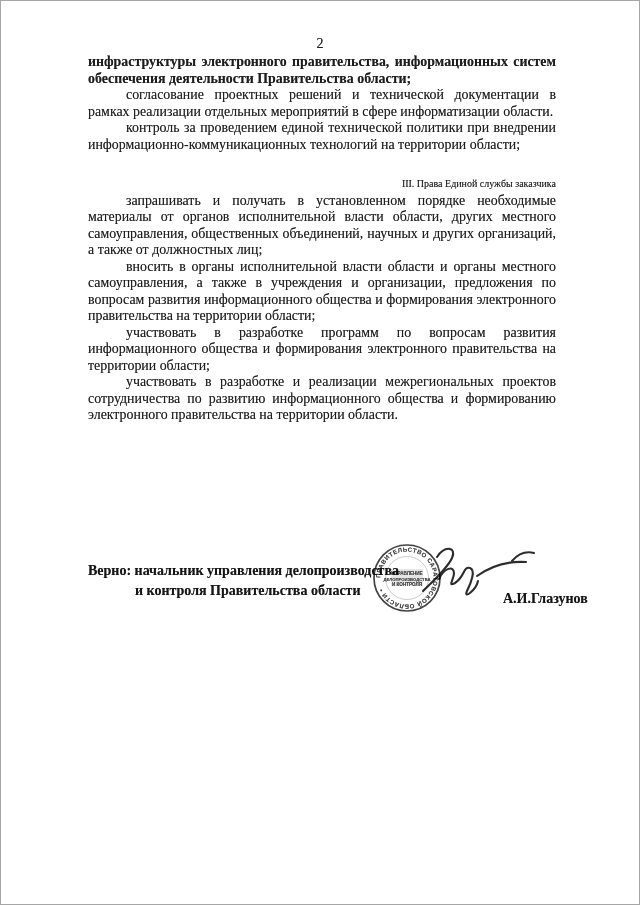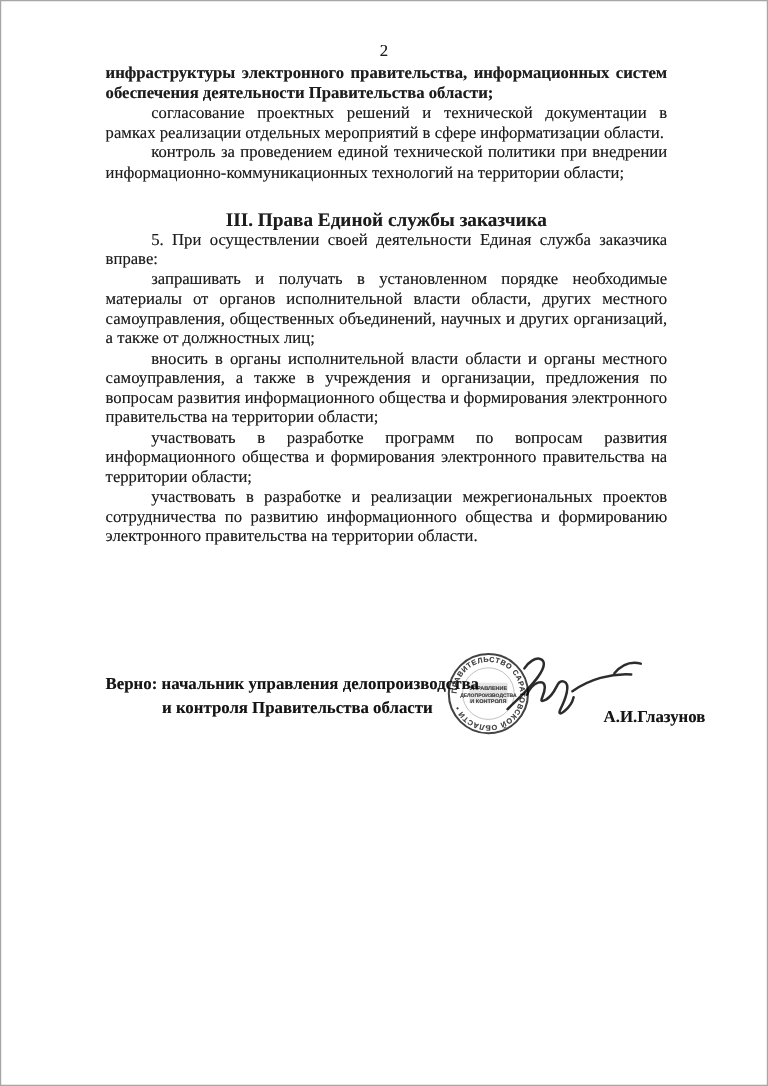--- a/index.html
+++ b/index.html
@@ -6,40 +6,39 @@
   .page{
     position:relative;width:640px;height:905px;background:#ffffff;overflow:hidden;
     font-family:"Liberation Serif",serif;color:#1d1d1d;
     box-shadow:inset 0 0 0 1px #a6a6a6;
     text-shadow:0 0 .5px rgba(40,40,40,.55);
   }
   .pagenum{position:absolute;top:36px;left:86px;width:468px;text-align:center;font-size:14px;}
   .body-text{position:absolute;top:54px;left:88px;width:468px;font-size:13.9px;line-height:16.5px;text-align:justify;}
   .body-text p{margin:0;text-indent:38px;}
   .body-text p.first{text-indent:0;font-weight:bold;}
-  .body-text h3{margin:23px 0 0 0;font-size:16px;line-height:16.5px;text-align:center;font-weight:bold;}
+  .body-text h3{margin:23px 0 0 0;font-size:10px;line-height:16.5px;text-align:right;font-weight:normal;}
   .sig-block{position:absolute;top:561px;left:88px;width:510px;font-weight:bold;font-size:14px;line-height:20px;color:#151515;}
   .sig-line2{margin-left:47px;}
   .sig-name{position:absolute;left:415px;top:28px;white-space:nowrap;}
   .stamp-svg{position:absolute;left:366px;top:537px;mix-blend-mode:multiply;opacity:.9;}
   .signature-svg{position:absolute;left:399px;top:541px;mix-blend-mode:multiply;}
 </style>
 </head>
 <body>
 
 <div class="page">
 
   <div class="pagenum">2</div>
 
   <div class="body-text">
     <p class="first">инфраструктуры электронного правительства, информационных систем обеспечения деятельности Правительства области;</p>
     <p>согласование проектных решений и технической документации в рамках реализации отдельных мероприятий в сфере информатизации области.</p>
     <p>контроль за проведением единой технической политики при внедрении информационно-коммуникационных технологий на территории области;</p>
     <h3>III. Права Единой службы заказчика</h3>
-    <p>5. При осуществлении своей деятельности Единая служба заказчика вправе:</p>
     <p>запрашивать и получать в установленном порядке необходимые материалы от органов исполнительной власти области, других местного самоуправления, общественных объединений, научных и других организаций, а также от должностных лиц;</p>
     <p>вносить в органы исполнительной власти области и органы местного самоуправления, а также в учреждения и организации, предложения по вопросам развития информационного общества и формирования электронного правительства на территории области;</p>
     <p>участвовать в разработке программ по вопросам развития информационного общества и формирования электронного правительства на территории области;</p>
     <p>участвовать в разработке и реализации межрегиональных проектов сотрудничества по развитию информационного общества и формированию электронного правительства на территории области.</p>
   </div>
 
   <div class="sig-block">
     <div>Верно: начальник управления делопроизводства</div>
     <div class="sig-line2">и контроля Правительства области</div>
     <div class="sig-name">А.И.Глазунов</div>

